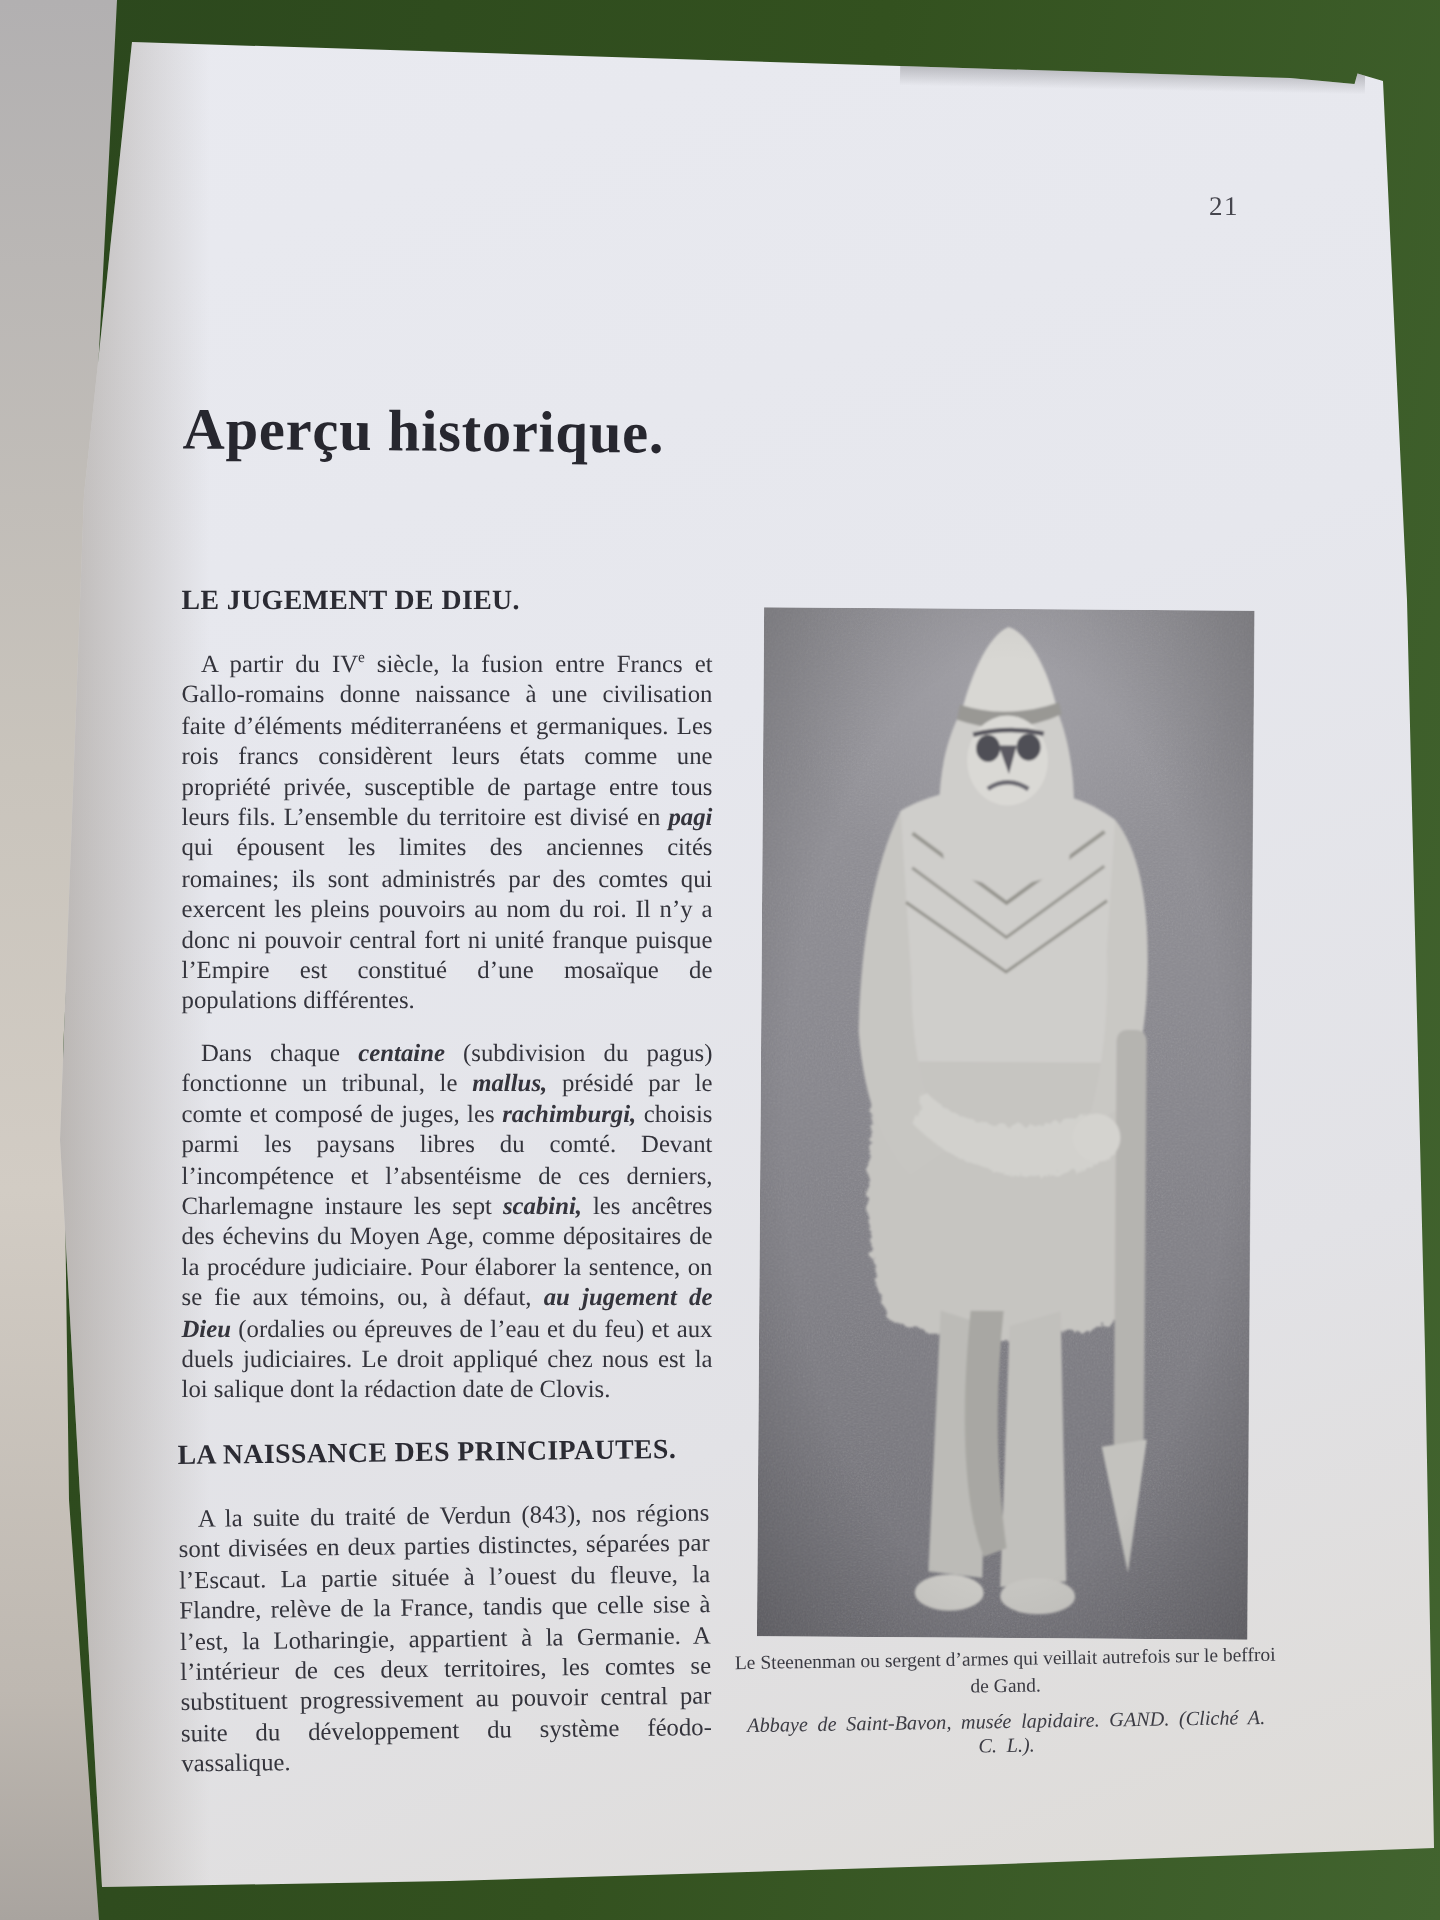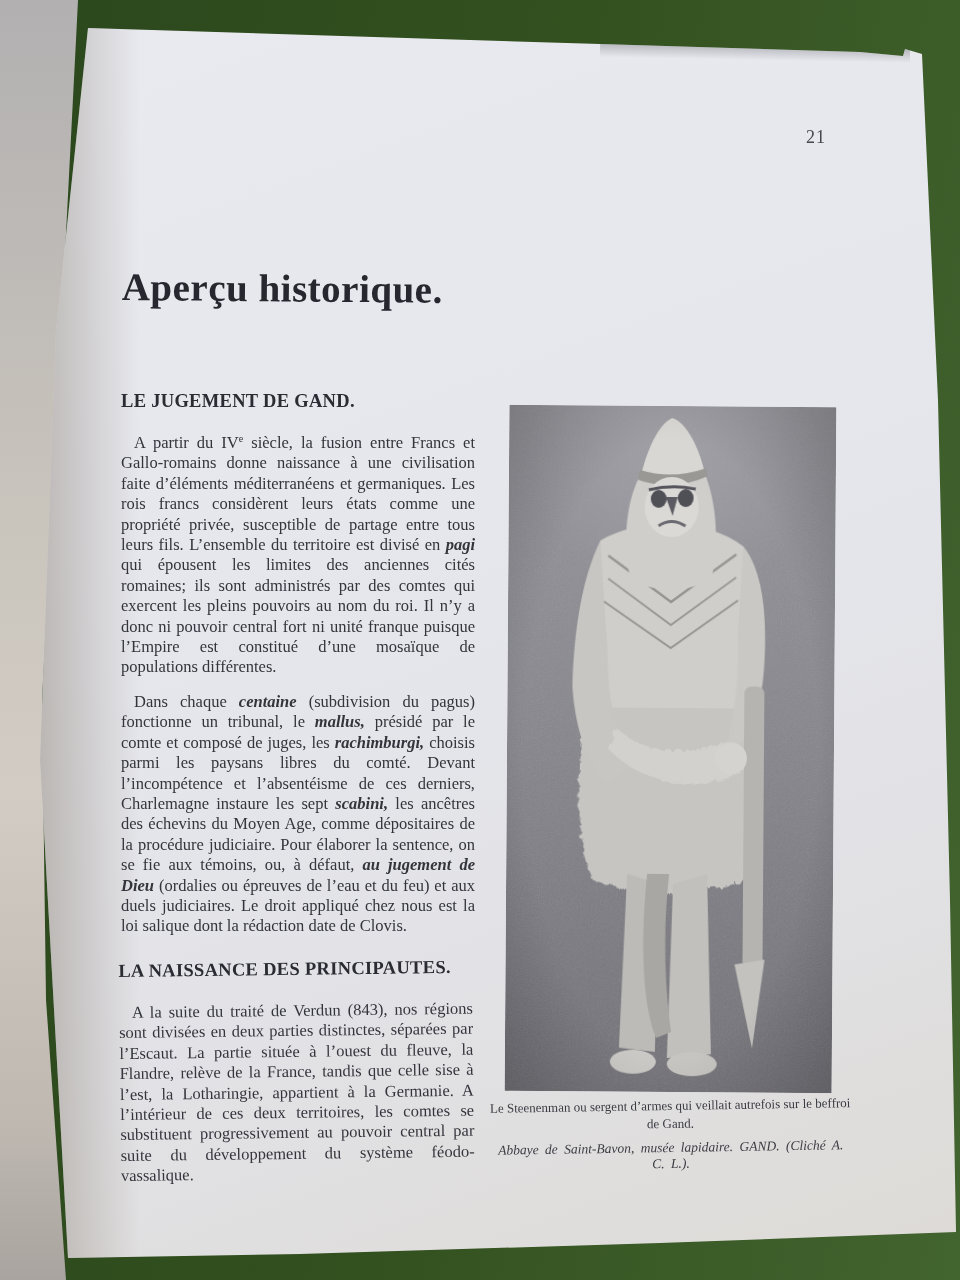--- a/index.html
+++ b/index.html
@@ -69,21 +69,21 @@
   <div id="page">
     <div id="gutter-shade"></div>
     <div id="top-edge-shade"></div>
 
     <div id="page-number">21</div>
 
     <h1 id="page-title">Aperçu historique.</h1>
 
     <div id="column">
       <div id="section-1">
-        <h2 class="sec-heading">LE JUGEMENT DE GAND.</h2>
+        <h2 class="sec-heading">LE JUGEMENT DE DIEU.</h2>
         <p class="body-par"><span>A partir du IV</span><sup>e</sup><span> siècle, la fusion entre Francs et Gallo-romains donne naissance à une civilisation faite d’éléments méditerranéens et germaniques. Les rois francs considèrent leurs états comme une propriété privée, susceptible de partage entre tous leurs fils. L’ensemble du territoire est divisé en </span><em>pagi</em><span> qui épousent les limites des anciennes cités romaines; ils sont administrés par des comtes qui exercent les pleins pouvoirs au nom du roi. Il n’y a donc ni pouvoir central fort ni unité franque puisque l’Empire est constitué d’une mosaïque de populations différentes.</span></p>
         <p class="body-par"><span>Dans chaque </span><em>centaine</em><span> (subdivision du pagus) fonctionne un tribunal, le </span><em>mallus,</em><span> présidé par le comte et composé de juges, les </span><em>rachimburgi,</em><span> choisis parmi les paysans libres du comté. Devant l’incompétence et l’absentéisme de ces derniers, Charlemagne instaure les sept </span><em>scabini,</em><span> les ancêtres des échevins du Moyen Age, comme dépositaires de la procédure judiciaire. Pour élaborer la sentence, on se fie aux témoins, ou, à défaut, </span><em>au jugement de Dieu</em><span> (ordalies ou épreuves de l’eau et du feu) et aux duels judiciaires. Le droit appliqué chez nous est la loi salique dont la rédaction date de Clovis.</span></p>
       </div>
       <div id="section-2">
         <h2 class="sec-heading">LA NAISSANCE DES PRINCIPAUTES.</h2>
         <p class="body-par"><span>A la suite du traité de Verdun (843), nos régions sont divisées en deux parties distinctes, séparées par l’Escaut. La partie située à l’ouest du fleuve, la Flandre, relève de la France, tandis que celle sise à l’est, la Lotharingie, appartient à la Germanie. A l’intérieur de ces deux territoires, les comtes se substituent progressivement au pouvoir central par suite du développement du système féodo-vassalique.</span></p>
       </div>
     </div>
 
     <div id="photo">

